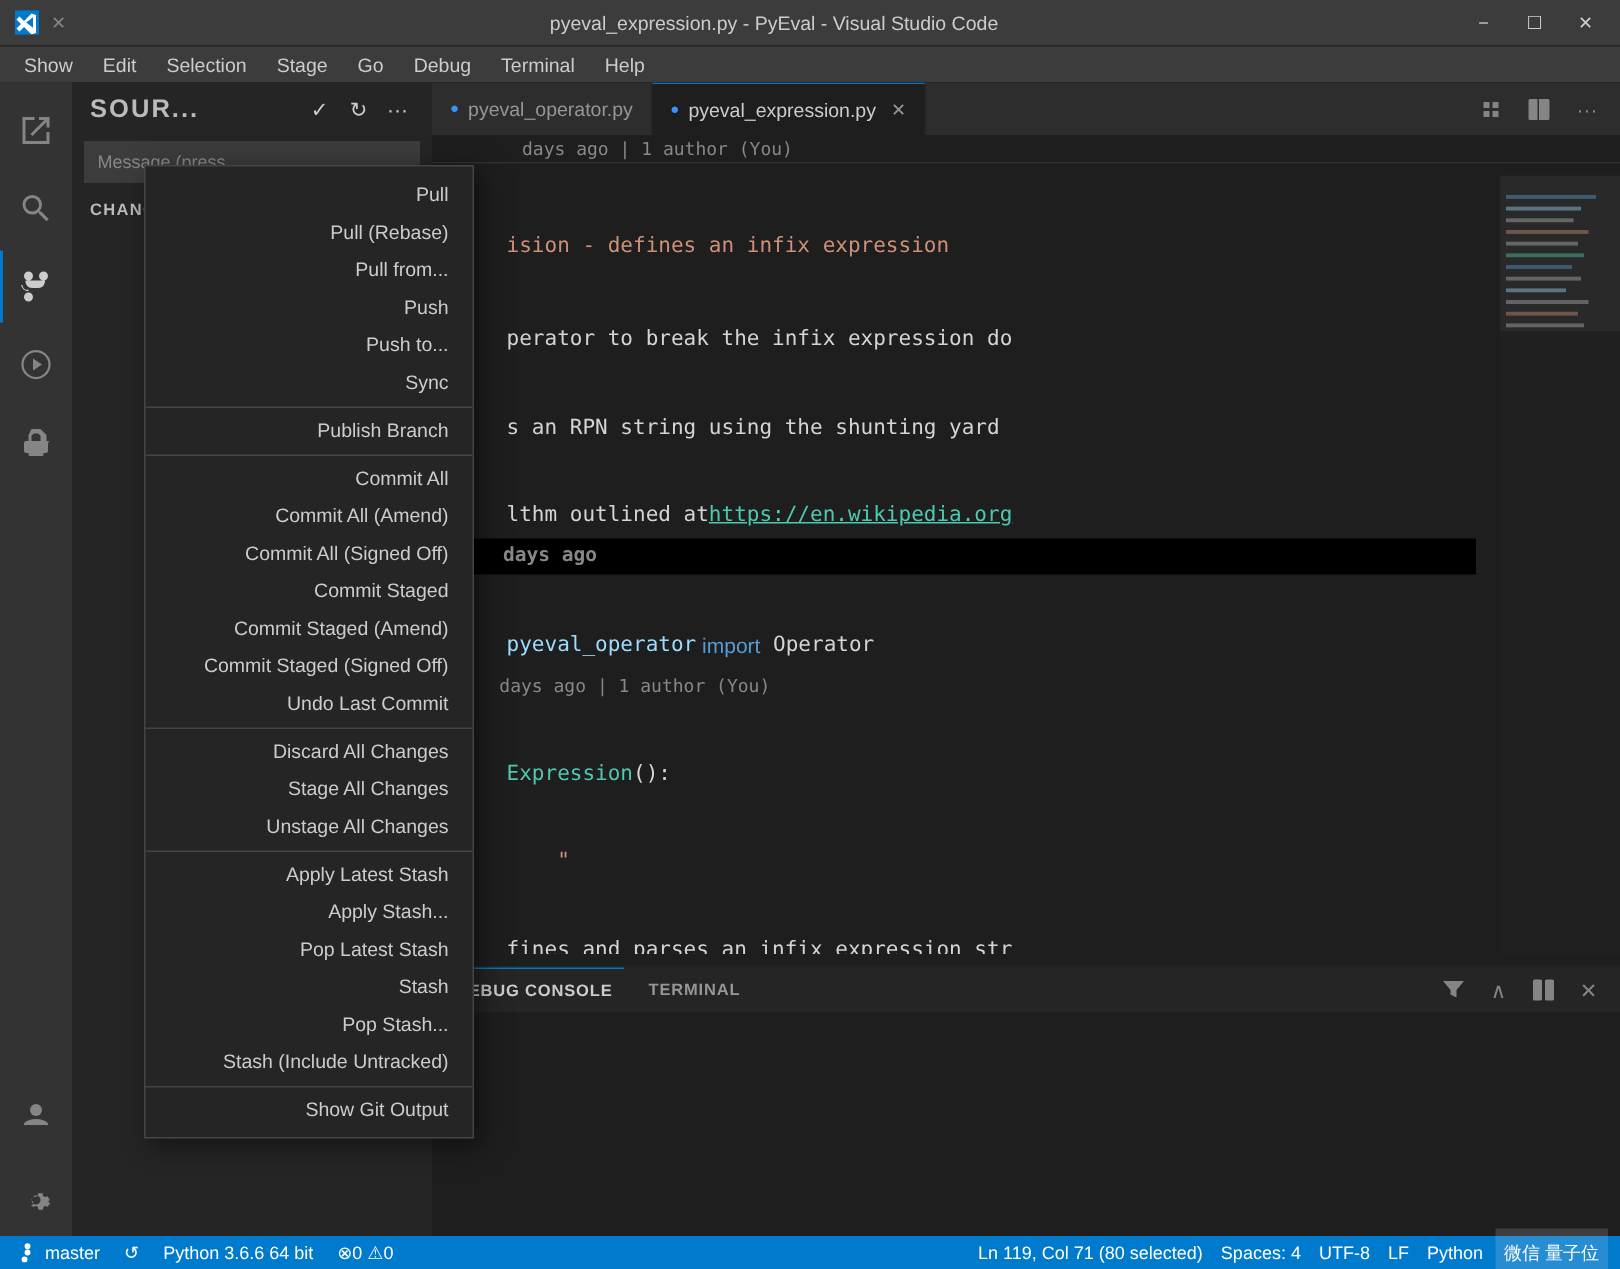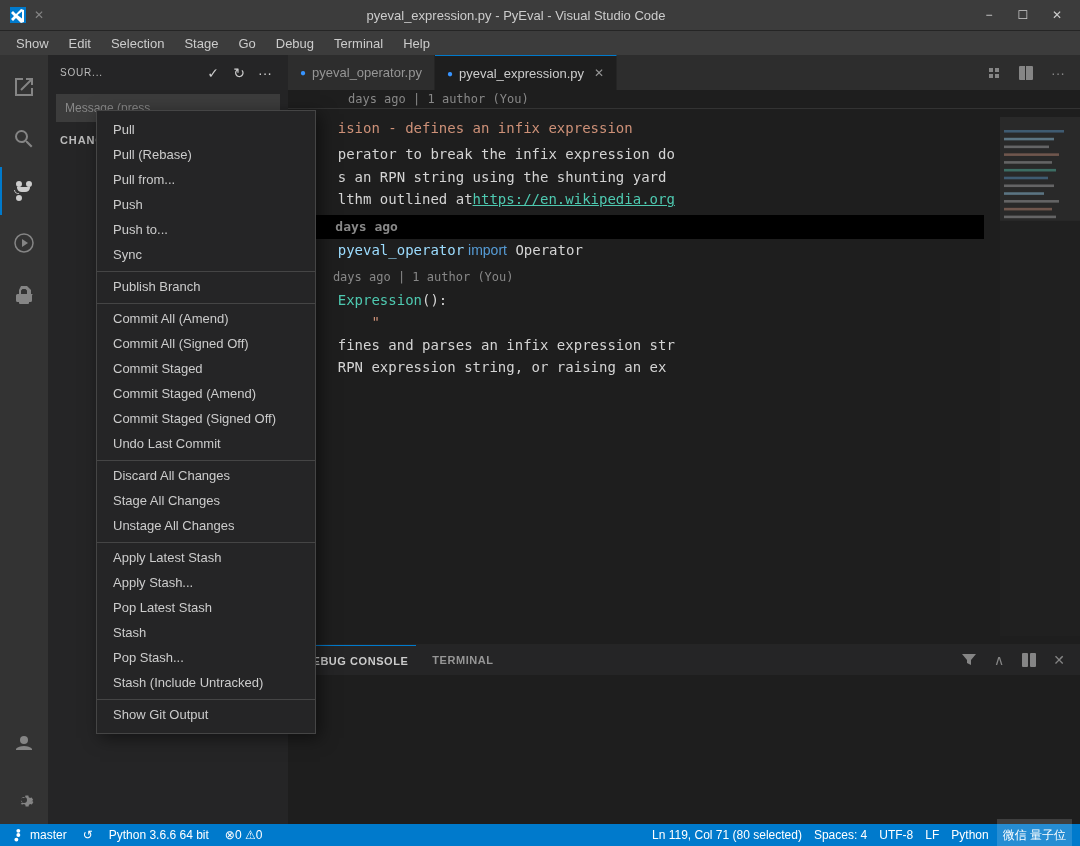--- a/index.html
+++ b/index.html
@@ -133,22 +133,22 @@
     }
     .sidebar-header {
       display: flex;
       align-items: center;
       justify-content: space-between;
       padding: 8px 12px;
       height: 35px;
       background: #252526;
     }
     .sidebar-title {
-      font-size: 10px;
-      font-weight: 400;
+      font-size: 17px;
+      font-weight: 700;
       color: #bbbbbb;
       letter-spacing: 0.08em;
       text-transform: uppercase;
     }
     .sidebar-actions {
       display: flex;
       align-items: center;
       gap: 4px;
     }
     .sidebar-action-btn {
@@ -273,20 +273,21 @@
     .code-area {
       flex: 1;
       padding: 0 16px;
       overflow: hidden;
     }
 
     .code-line {
       display: flex;
       align-items: center;
       white-space: nowrap;
+      margin-top: 36px;
     }
 
     
     .bottom-panel {
       height: 180px;
       background: #1e1e1e;
       border-top: 1px solid #252525;
       display: flex;
       flex-direction: column;
     }
@@ -379,20 +380,21 @@
     }
     .menu-group + .menu-group {
       border-top: 1px solid #454545;
       margin-top: 2px;
       padding-top: 2px;
     }
     .dropdown-item {
       padding: 5px 16px;
       cursor: pointer;
       white-space: nowrap;
+      text-align: right;
     }
   </style>
 </head>
 <body>
 
 <div class="title-bar">
   <div class="title-bar-left">
     <div class="title-bar-icon">
       <svg width="16" height="16" viewBox="0 0 16 16">
         <path fill="#007acc" d="M0 0h16v16H0z"></path>
@@ -488,20 +490,21 @@
           <div class="dropdown-item">Push</div>
           <div class="dropdown-item">Push to...</div>
           <div class="dropdown-item">Sync</div>
         </div>
 
         <div class="menu-group">
           <div class="dropdown-item">Publish Branch</div>
         </div>
 
         <div class="menu-group">
+          <div class="dropdown-item">Commit All</div>
           <div class="dropdown-item">Commit All (Amend)</div>
           <div class="dropdown-item">Commit All (Signed Off)</div>
           <div class="dropdown-item">Commit Staged</div>
           <div class="dropdown-item">Commit Staged (Amend)</div>
           <div class="dropdown-item">Commit Staged (Signed Off)</div>
           <div class="dropdown-item">Undo Last Commit</div>
         </div>
 
         <div class="menu-group">
           <div class="dropdown-item">Discard All Changes</div>

